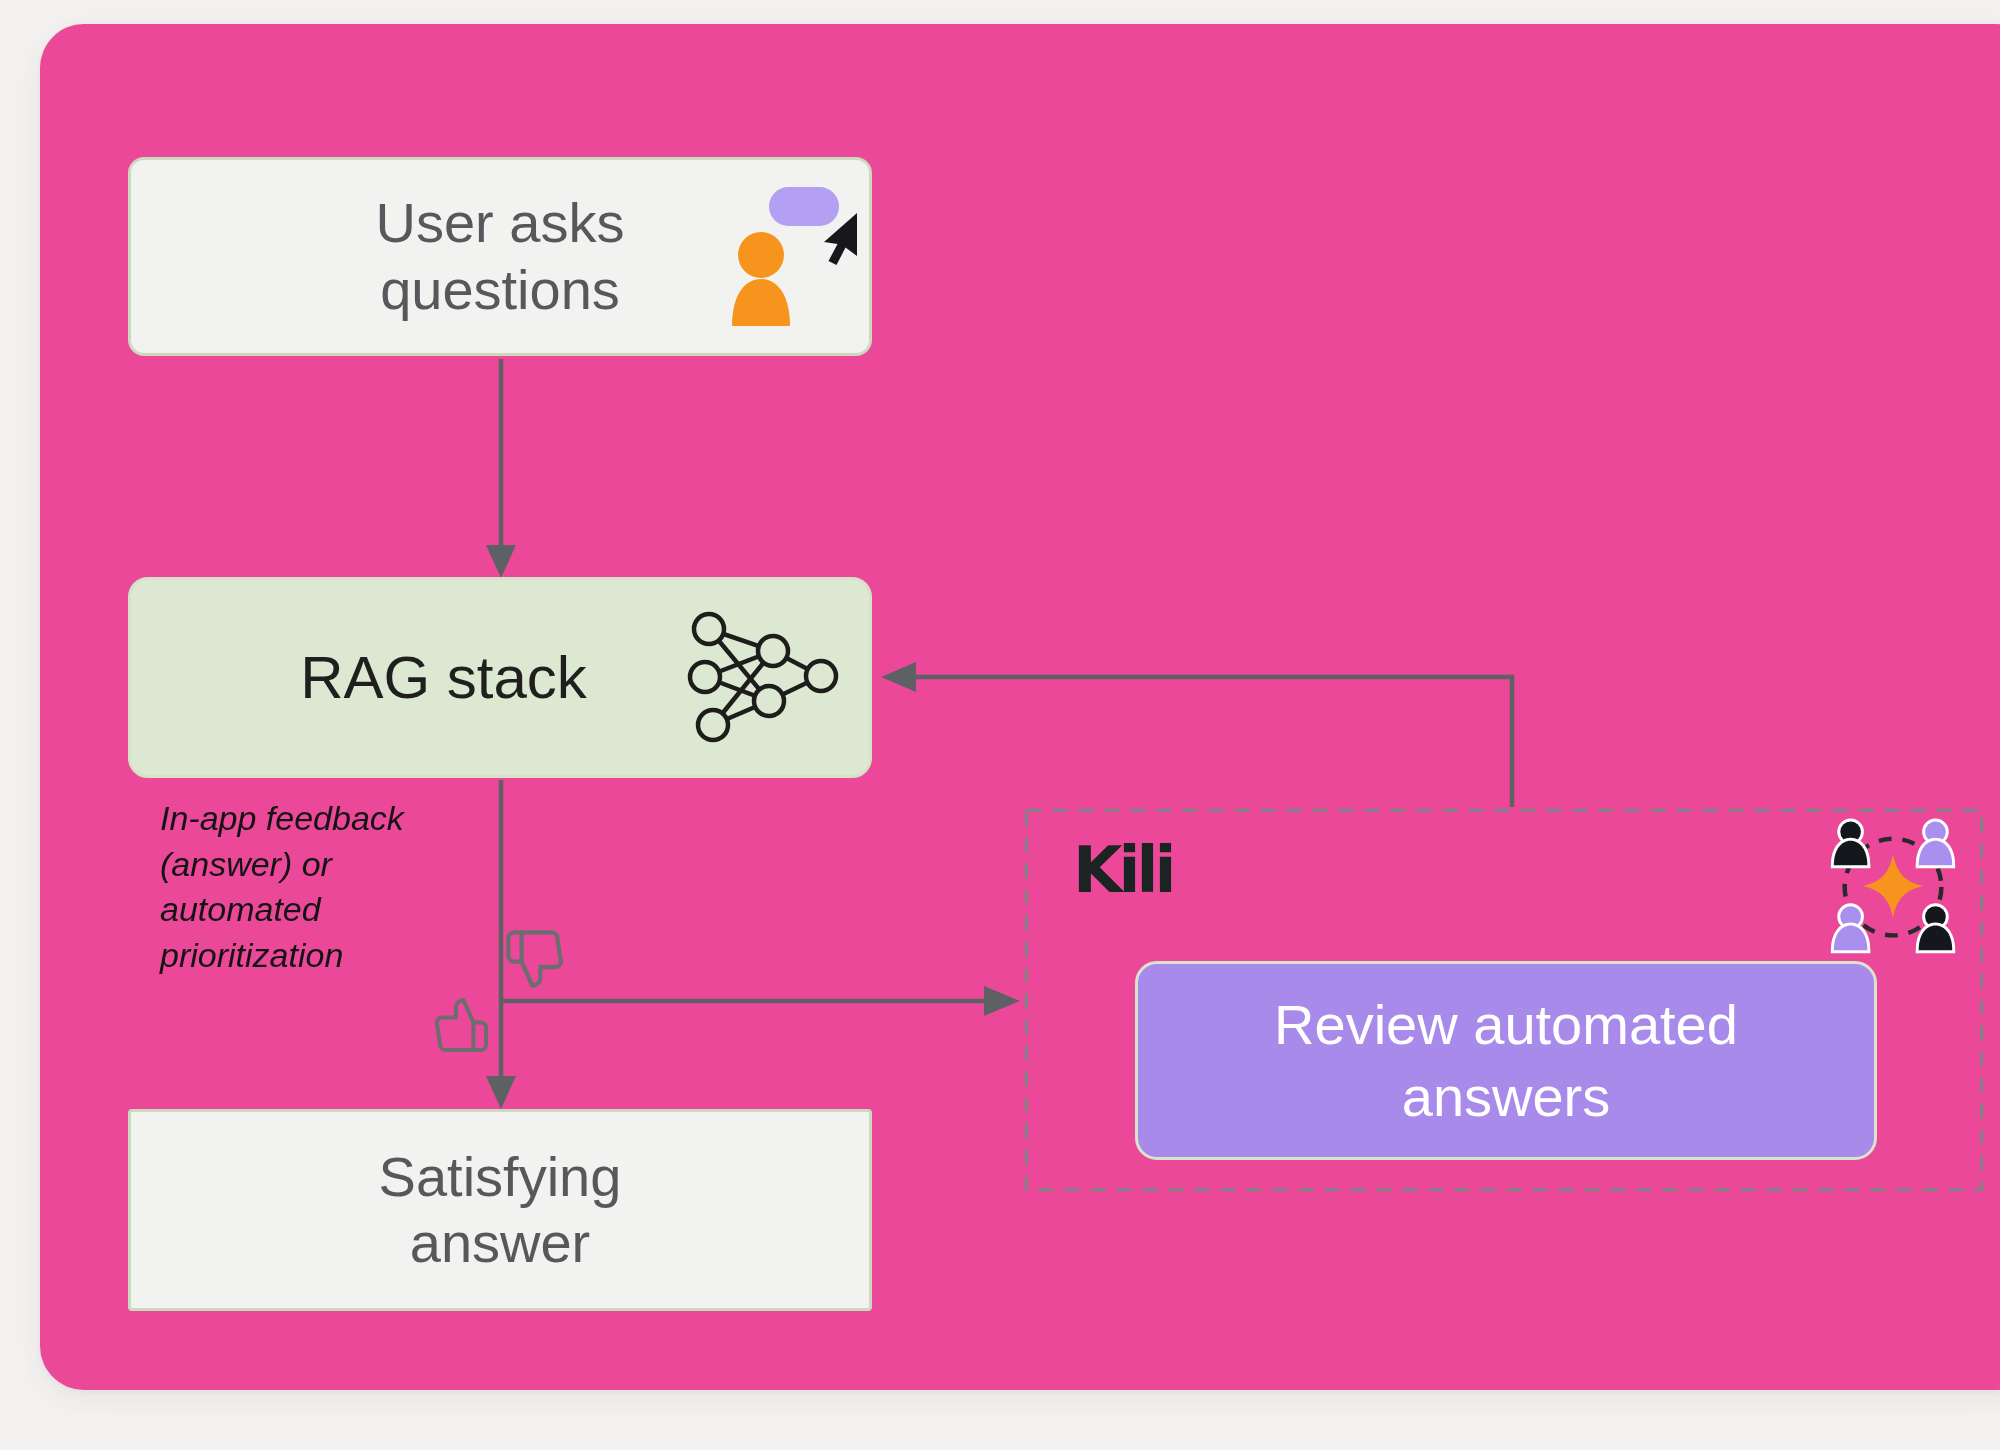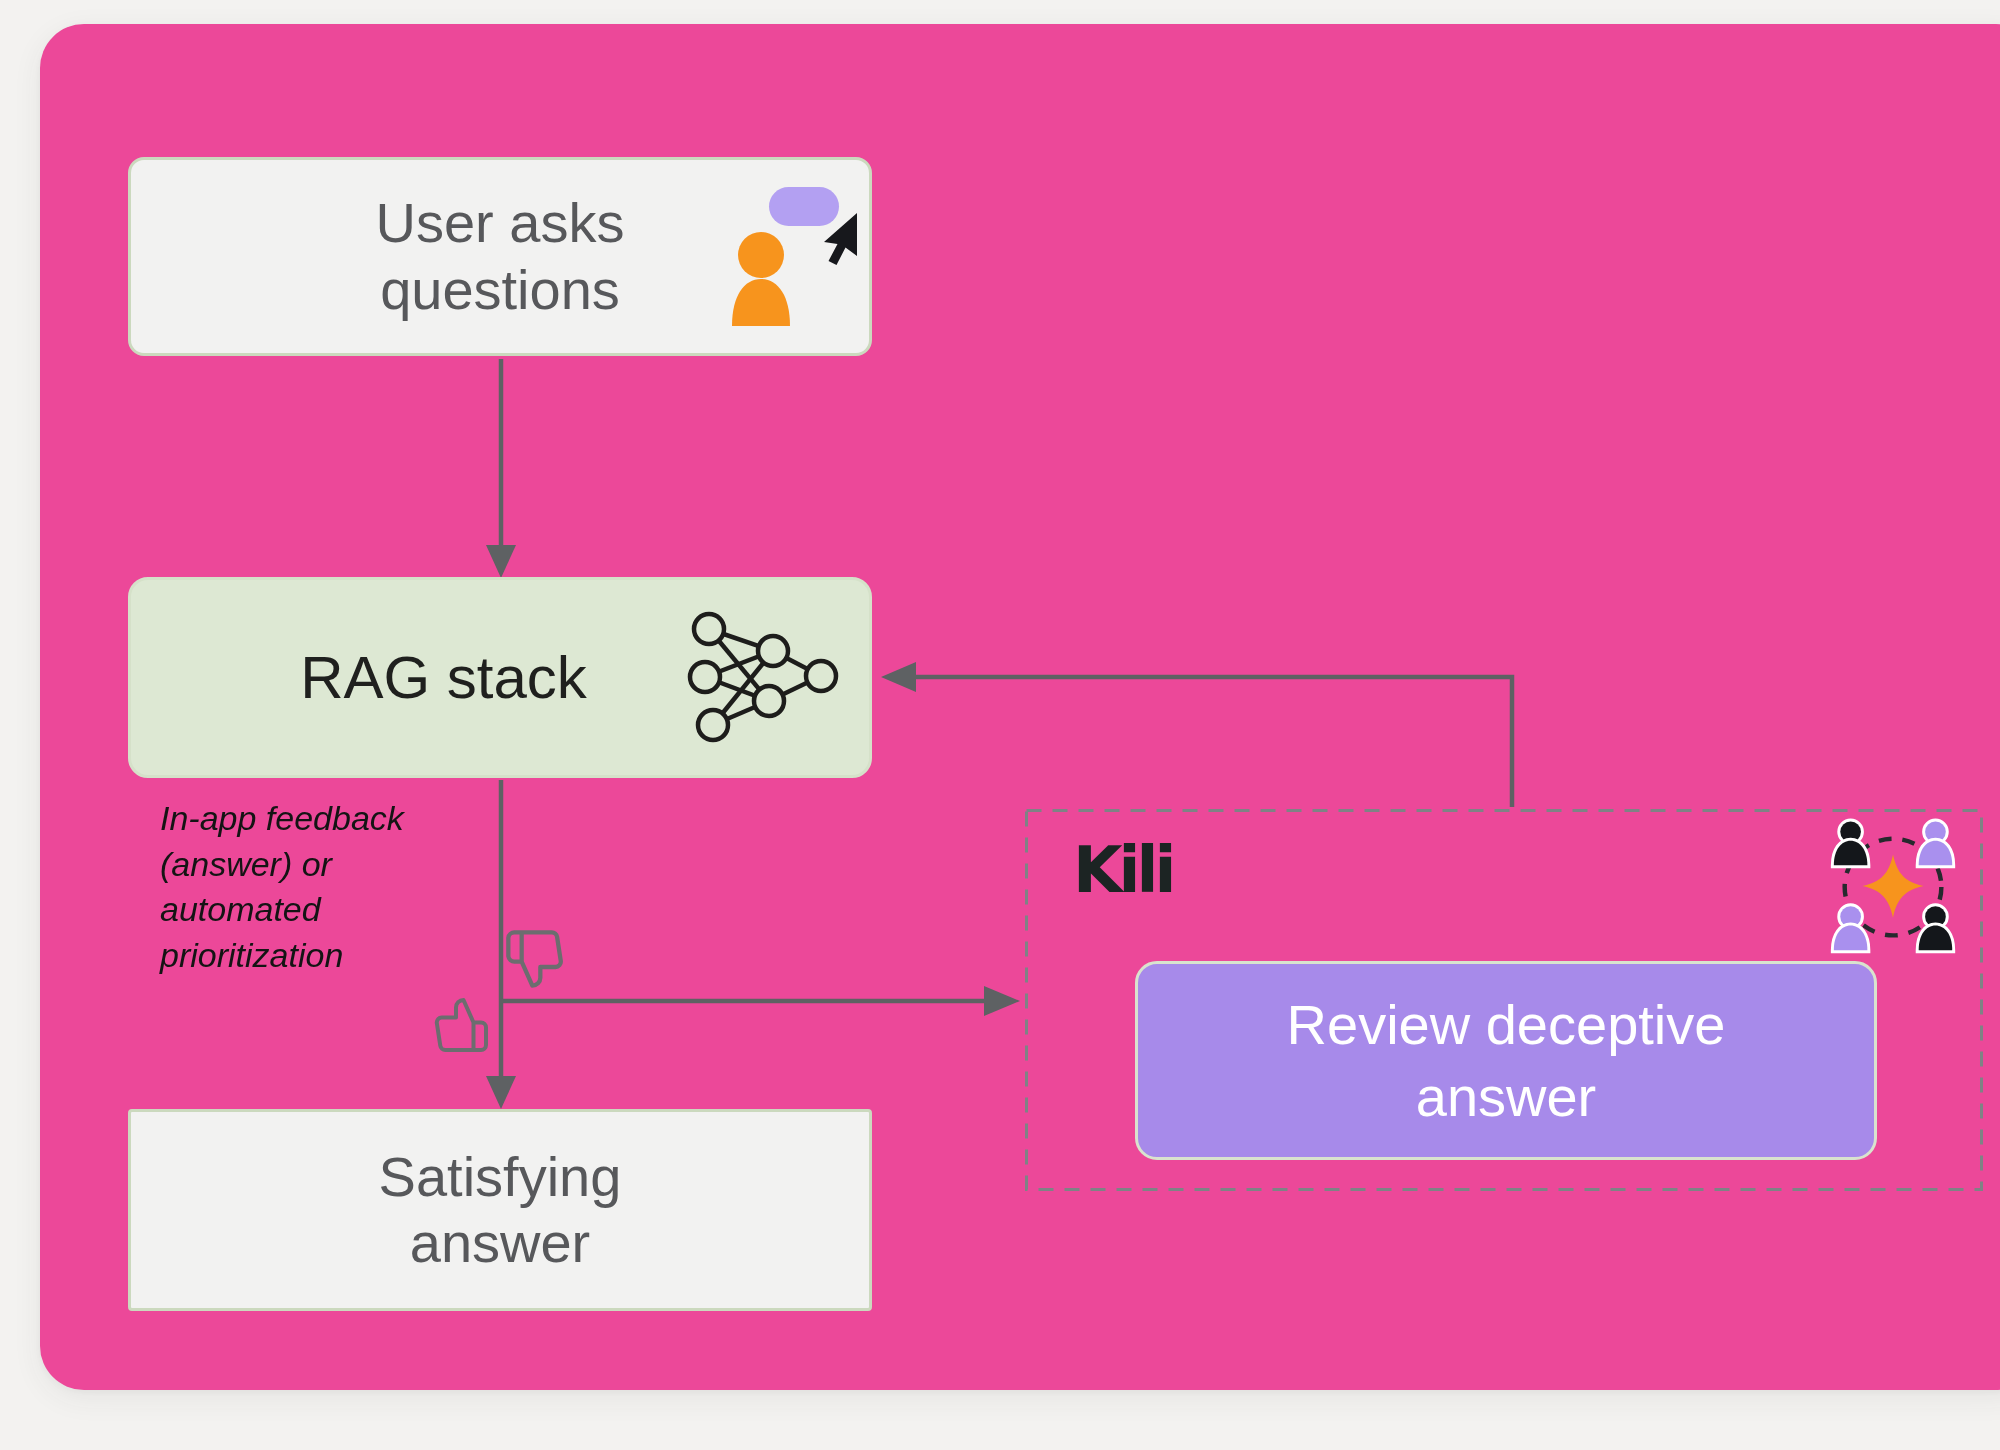--- a/index.html
+++ b/index.html
@@ -150,18 +150,18 @@
             <path d="M-17 21 c0-16 7.5-25 17-25 s17 9 17 25 z"></path>
           </g>
           <g transform="translate(116,114)" fill="#14171B">
             <circle cx="0" cy="-13" r="10.5"></circle>
             <path d="M-17 21 c0-16 7.5-25 17-25 s17 9 17 25 z"></path>
           </g>
         </g>
       </svg>
 
       <div id="review-box">
-        <span class="label">Review deceptive answer</span>
+        <span class="label">Review automated answers</span>
       </div>
     </div>
 
   </div>
 </div>
 
 </body></html>

